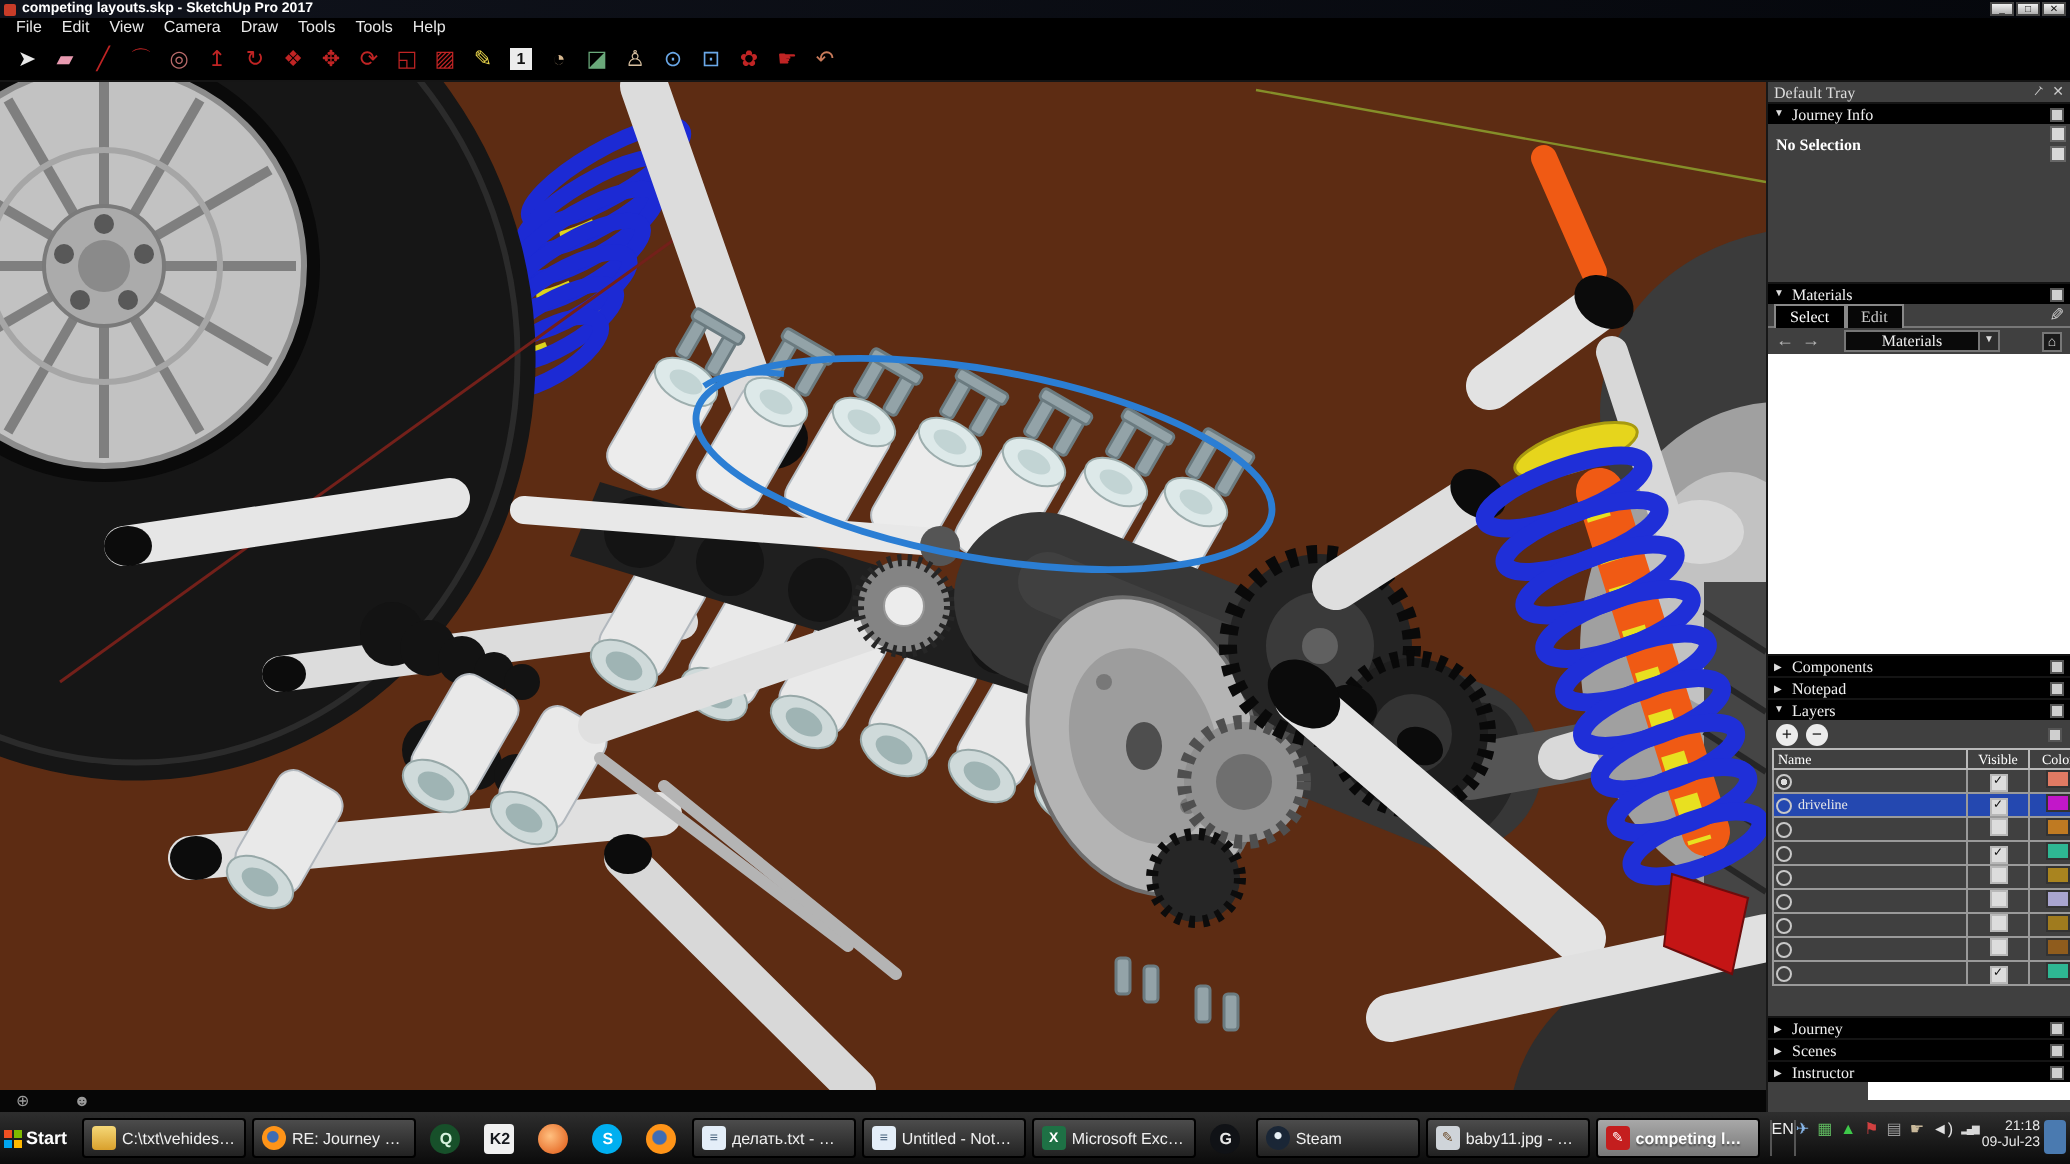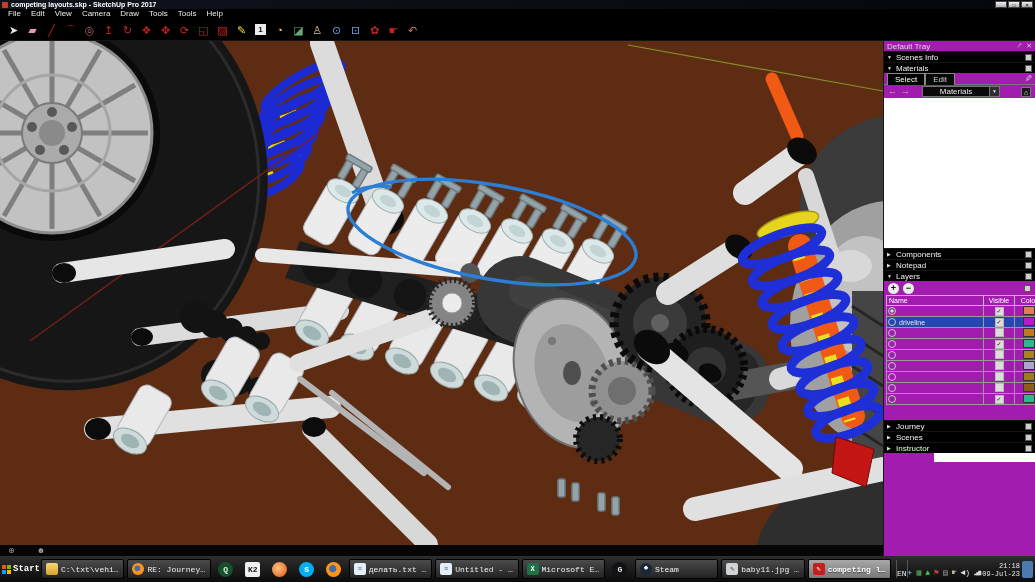--- a/index.html
+++ b/index.html
@@ -28,21 +28,21 @@
   
   .viewport{position:absolute;left:0;top:41px;width:883px;height:504px;background:#5d2c13;overflow:hidden;}
   .viewport svg{display:block;}
 
   
   .statusbar{position:absolute;left:0;top:545px;width:883px;height:11px;background:#060606;display:flex;align-items:center;}
   .st-ico{font-size:8px;color:#999;margin-left:8px;line-height:11px;}
   .st-ico:nth-child(2){margin-left:22px;}
 
   
-  .panel{position:absolute;left:883px;top:41px;width:152px;height:515px;background:#a21caf;border-left:1px solid #181818;box-sizing:border-box;color:#e8e8e8;}
+  .panel{position:absolute;left:883px;top:41px;width:152px;height:515px;background:#404040;border-left:1px solid #181818;box-sizing:border-box;color:#e8e8e8;font-family:Liberation Serif, serif;}
   .tray-title{height:10px;display:flex;align-items:center;padding:0 3px;}
   .tray-title .t{font-size:8px;color:#ddd;}
   .tray-title .pin{margin-left:auto;font-size:7px;color:#ccc;transform:rotate(40deg);}
   .tray-title .x{margin-left:5px;font-size:7px;color:#ccc;}
   .sec-head{height:10px;display:flex;align-items:center;gap:3px;padding:0 3px;background:#000;border-top:1px solid #141414;}
   .arrow{font-size:5px;color:#ddd;width:6px;flex:none;}
   .sec-label{font-size:8px;color:#f0f0f0;white-space:nowrap;}
   .sec-btn{margin-left:auto;width:7px;height:7px;background:#cfcfcf;border:1px solid #555;box-sizing:border-box;flex:none;}
   .ei-body{height:79px;position:relative;}
   .nosel{font-size:8px;font-weight:bold;color:#fff;padding:2px 0 0 4px;display:inline-block;}
@@ -77,35 +77,35 @@
   tr.layer-row.sel{background:#2448b0;}
   .radio{display:inline-block;width:6px;height:6px;border:1px solid #c8c8c8;border-radius:50%;vertical-align:middle;margin-right:3px;}
   .radio.cur{background:radial-gradient(circle,#ddd 0 35%,transparent 40%);}
   .lname{font-size:7px;vertical-align:middle;}
   .chk{display:inline-block;width:7px;height:7px;border:1px solid #b8b8b8;background:#dcdcdc;color:#111;font-size:6px;line-height:7px;text-align:center;box-sizing:content-box;}
   .swatch{display:inline-block;width:10px;height:7px;border:1px solid #333;}
   .panel-gap{height:15px;}
   .panel-white-corner{margin-left:50px;width:102px;height:9px;background:#fff;}
 
   
-  .taskbar{position:absolute;left:0;top:556px;width:1035px;height:26px;background:linear-gradient(#2e2e2e,#0b0b0b);display:flex;align-items:center;padding:1px 2px;box-sizing:border-box;gap:3px;font-family:Liberation Mono, monospace;}
+  .taskbar{position:absolute;left:0;top:556px;width:1035px;height:26px;background:linear-gradient(#2e2e2e,#0b0b0b);display:flex;align-items:center;padding:1px 2px;box-sizing:border-box;gap:3px;}
   .start{flex:none;width:36px;display:flex;align-items:center;gap:2px;color:#fff;font-size:9px;font-weight:bold;}
   .winlogo{width:9px;height:9px;display:grid;grid-template-columns:4px 4px;grid-template-rows:4px 4px;gap:1px;flex:none;}
   .winlogo i{display:block;}
   .titems{flex:1;display:flex;align-items:center;gap:3px;min-width:0;}
   .tbtn{flex:1 1 0;min-width:0;max-width:108px;height:20px;background:linear-gradient(#4c4c4c,#222);border:1px solid #000;border-radius:2px;display:flex;align-items:center;gap:3px;padding:0 4px;box-sizing:border-box;}
   .tbtn.active{background:linear-gradient(#a8a8a8,#787878);}
   .tbtn.active .tlabel{color:#fff;font-weight:bold;text-shadow:0 1px 1px #444;}
   .ticon{width:12px;height:12px;flex:none;display:inline-flex;align-items:center;justify-content:center;font-size:7px;font-weight:bold;}
   .ticon.circle{border-radius:50%;}
   .ticon.square{border-radius:2px;}
   .tlabel{font-size:8px;color:#f0f0f0;white-space:nowrap;overflow:hidden;text-overflow:ellipsis;}
   .tpin{flex:none;width:24px;height:22px;display:flex;align-items:center;justify-content:center;}
   .tpin .ticon{width:15px;height:15px;font-size:8px;}
-  .tray{flex:none;display:flex;align-items:flex-end;gap:0;margin-left:2px;}
+  .tray{flex:none;display:flex;align-items:flex-start;gap:0;margin-left:2px;}
   .tray-sep{width:1px;height:18px;background:#555;}
   .lang{font-size:8px;color:#eee;}
   .tray-ico{font-size:8px;line-height:10px;}
   .tray-ico.bars{font-size:5px;letter-spacing:-1px;}
   .clock{text-align:right;color:#e8e8e8;font-size:7px;line-height:8px;margin-left:2px;}
   .corner{width:11px;height:17px;background:#4a7ab0;border-radius:2px;margin-left:2px;}
 </style>
 </head>
 <body>
 
@@ -432,22 +432,29 @@
 
   <div class="panel">
     <div class="tray-title">
       <span class="t">Default Tray</span>
       <span class="pin">⊺</span>
       <span class="x">✕</span>
     </div>
 
     <div class="sec-head">
       <span class="arrow">▼</span>
-      <span class="sec-label">Scenes Info</span>
-      <span class="sec-btn"></span>
+      <span class="sec-label">Journey Info</span>
+      <span class="sec-btn"></span>
+    </div>
+    <div class="ei-body">
+      <span class="nosel">No Selection</span>
+      <span class="ei-icons">
+          <span></span>
+          <span></span>
+        </span>
     </div>
 
     <div class="sec-head">
       <span class="arrow">▼</span>
       <span class="sec-label">Materials</span>
       <span class="sec-btn"></span>
     </div>
     <div class="mat-tabs">
       <span class="tab active">Select</span>
       <span class="tab">Edit</span>

